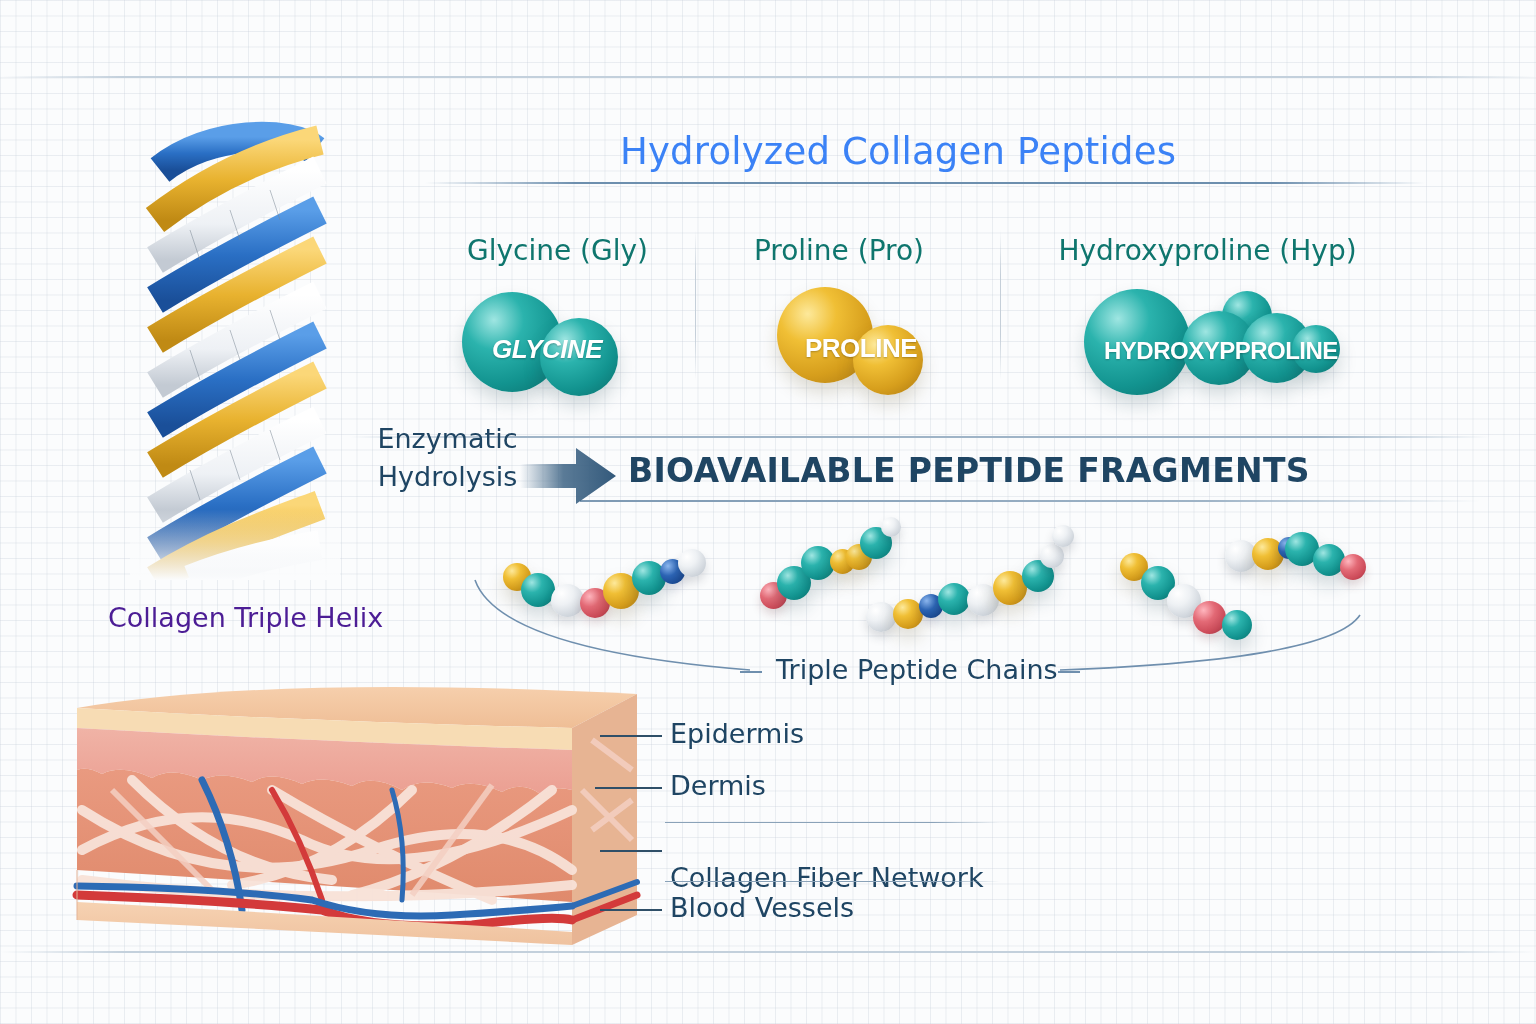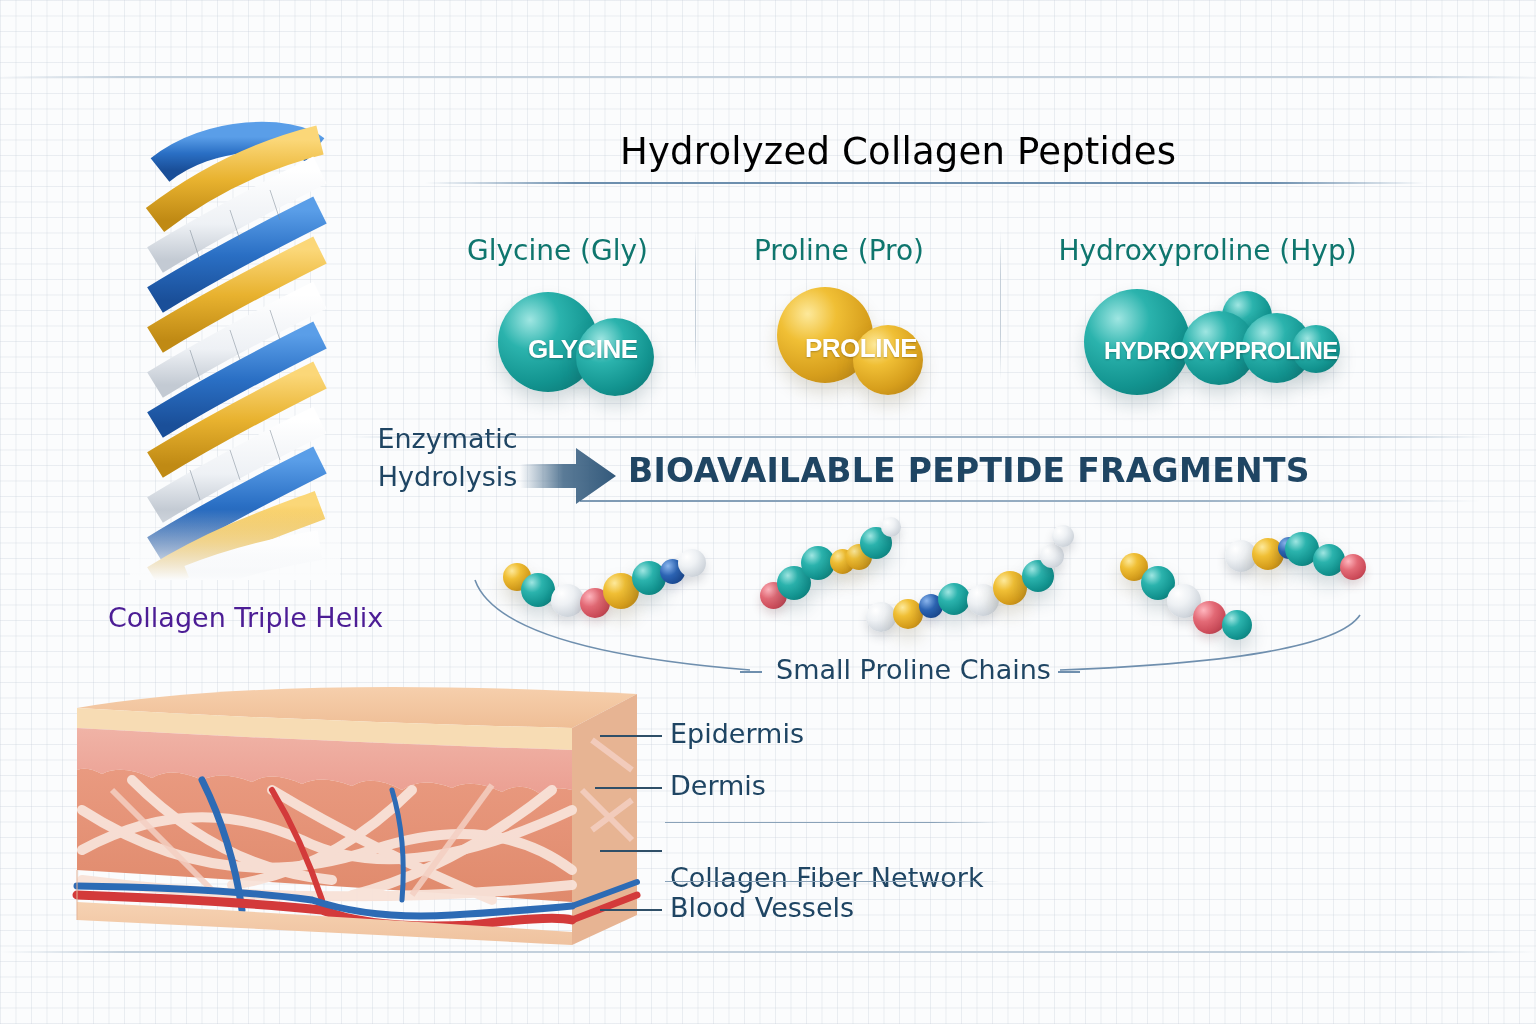--- a/index.html
+++ b/index.html
@@ -8,21 +8,21 @@
     background-color: #fbfcfd;
     background-image:
       linear-gradient(to right, rgba(200,208,218,0.35) 1px, transparent 1px),
       linear-gradient(to bottom, rgba(200,208,218,0.35) 1px, transparent 1px);
     background-size: 15.5px 15.5px;
     font-family: "DejaVu Sans", sans-serif;
     color: #1f4563;
   }
   .abs { position: absolute; }
   .rule { position: absolute; height: 2px; background: linear-gradient(to right, rgba(180,196,212,0) 0%, #c3d0dc 8%, #c3d0dc 92%, rgba(180,196,212,0) 100%); }
-  .title { font-family: "DejaVu Sans", sans-serif; font-size: 37px; color: #000000; letter-spacing: 0.2px; white-space: nowrap; }
+  .title { font-family: "DejaVu Sans", sans-serif; font-size: 37px; color: #3b82f6; letter-spacing: 0.2px; white-space: nowrap; }
   .aa-label { font-size: 28px; color: #0f766e; white-space: nowrap; text-align: center; }
   .vdiv { position: absolute; width: 1px; background: linear-gradient(to bottom, rgba(190,200,212,0), #c5cfd9 30%, #c5cfd9 70%, rgba(190,200,212,0)); }
   .mol { position: absolute; }
   .sphere { position: absolute; border-radius: 50%; }
   .teal { background: radial-gradient(circle at 32% 28%, #9fe6e2 0%, #2bb3ad 30%, #12938f 65%, #0b6c6a 100%); box-shadow: 0 10px 18px rgba(20,60,70,0.18); }
   .gold { background: radial-gradient(circle at 32% 28%, #fde99b 0%, #f0bf35 30%, #d69e1c 65%, #a87511 100%); box-shadow: 0 10px 18px rgba(90,70,20,0.18); }
   .white { background: radial-gradient(circle at 32% 28%, #ffffff 0%, #eef1f4 35%, #cdd3da 75%, #a9b1bb 100%); box-shadow: 0 6px 10px rgba(40,50,60,0.15); }
   .red { background: radial-gradient(circle at 32% 28%, #ffb6be 0%, #e36a76 35%, #cc4a58 70%, #9c2f3d 100%); box-shadow: 0 6px 10px rgba(90,20,30,0.15); }
   .blue { background: radial-gradient(circle at 32% 28%, #8cb7ef 0%, #2c64b4 40%, #1b4a93 75%, #12336a 100%); box-shadow: 0 6px 10px rgba(20,30,80,0.15); }
   .mol-text { position: absolute; color: #ffffff; font-weight: bold; font-family: "Liberation Sans", sans-serif; white-space: nowrap; text-shadow: 0 1px 2px rgba(0,0,0,0.25); letter-spacing: -0.5px; }
@@ -37,21 +37,21 @@
 <body>
 
 <div class="rule" style="left:0; top:76px; width:1536px;"></div>
 <div class="rule" style="left:0; top:951px; width:1536px;"></div>
 
 <div class="abs title" style="left:620px; top:130px;">Hydrolyzed Collagen Peptides</div>
 <div class="rule" style="left:425px; top:182px; width:1000px; height:2px; background:linear-gradient(to right, rgba(80,120,160,0), #6d8fae 15%, #6d8fae 85%, rgba(80,120,160,0));"></div>
 
 <div>
   <div class="abs aa-label" style="left:440px; top:234px; width:235px;">Glycine (Gly)</div>
-  <div class="mol" style="left:496px; top:290px; width:170px; height:110px;">
+  <div class="mol" style="left:460px; top:290px; width:170px; height:110px;font-style:italic;">
     <div class="sphere teal" style="left:2px; top:2px; width:100px; height:100px;"></div>
     <div class="sphere teal" style="left:80px; top:28px; width:78px; height:78px;"></div>
     <div class="mol-text" style="left:32px; top:44px; font-size:26px;">GLYCINE</div>
   </div>
 </div>
 
 <div class="vdiv" style="left:695px; top:230px; height:150px;"></div>
 
 <div>
   <div class="abs aa-label" style="left:694px; top:234px; width:230px;text-align:right;">Proline (Pro)</div>
@@ -147,21 +147,21 @@
     <div class="sphere teal" style="left:1313px; top:544px; width:32px; height:32px;"></div>
     <div class="sphere red" style="left:1340px; top:554px; width:26px; height:26px;"></div>
   </div>
 </div>
 
 <svg class="abs" style="left:470px; top:560px;" width="900" height="120" viewBox="0 0 900 120">
   <path d="M5 20 Q30 90 280 110" stroke="#6f8fae" stroke-width="1.6" fill="none"></path>
   <path d="M890 55 Q860 100 590 110" stroke="#6f8fae" stroke-width="1.6" fill="none"></path>
 </svg>
 <div class="abs" style="left:740px; top:671px; width:22px; height:2px; background:#6f8fae;"></div>
-<div class="abs caption" style="left:776px; top:654px;">Small Proline Chains</div>
+<div class="abs caption" style="left:776px; top:654px;">Triple Peptide Chains</div>
 <div class="abs" style="left:1058px; top:671px; width:22px; height:2px; background:#6f8fae;"></div>
 
 <svg class="abs" style="left:130px; top:110px;" width="210" height="470" viewBox="0 0 210 470">
   <defs>
     <linearGradient id="hBlue" x1="0" y1="0" x2="0" y2="1">
         <stop offset="0" stop-color="#5a9ee8"></stop>
         <stop offset="0.5" stop-color="#2a6fc4"></stop>
         <stop offset="1" stop-color="#1a4f99"></stop>
       </linearGradient>
     <linearGradient id="hGold" x1="0" y1="0" x2="0" y2="1">

